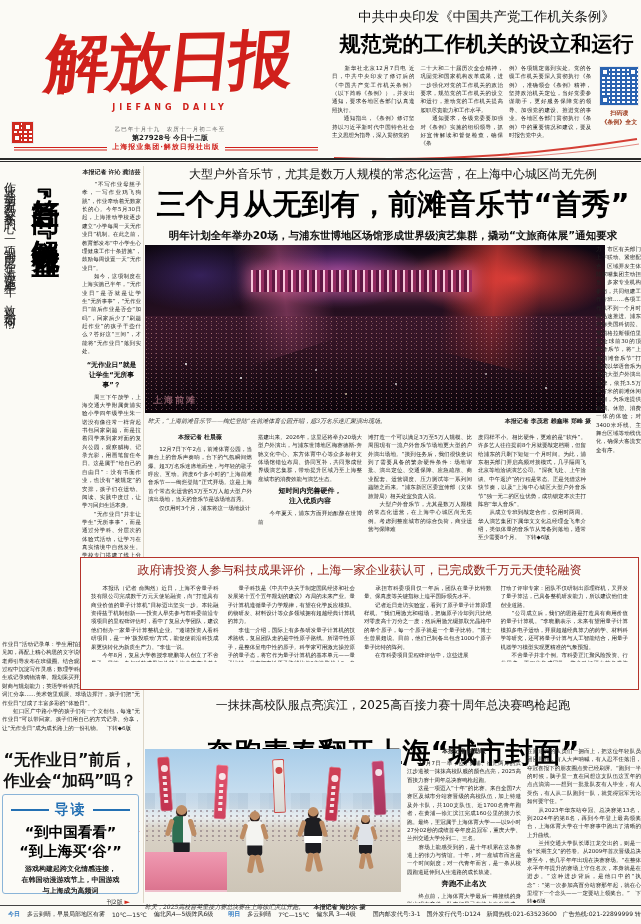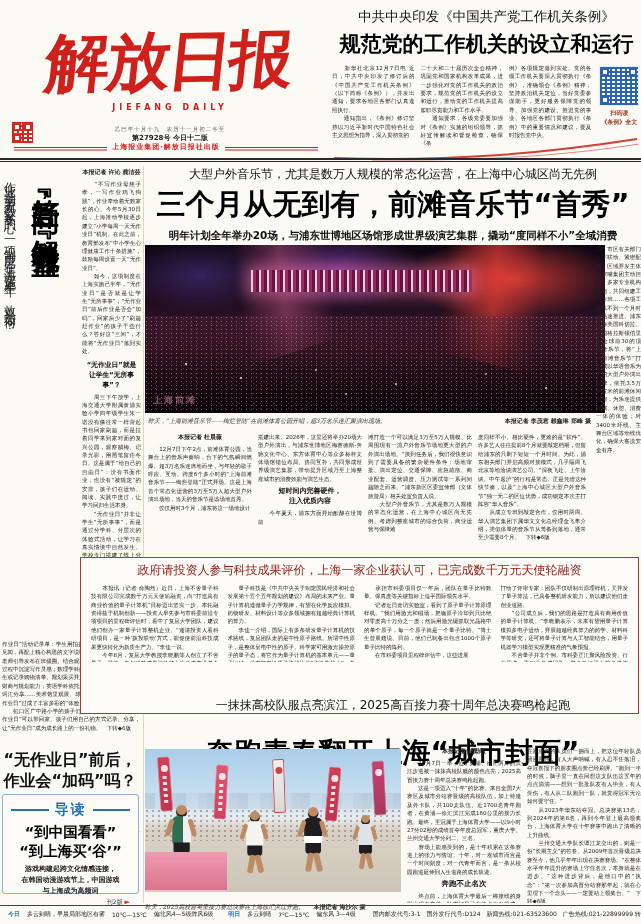--- a/index.html
+++ b/index.html
@@ -196,21 +196,21 @@
       <div style="text-align:right;padding-right:8px;font-size:6px;color:#333">
         <span>刊2版</span>
         <span class="arrow">►</span>
       </div>
     </div>
   </div>
 
   <div class="abs" style="left:145px;top:166px;width:496px;height:388px">
     <div class="kicker c" style="font-size:12px">大型户外音乐节，尤其是数万人规模的常态化运营，在上海中心城区尚无先例</div>
     <div class="hl c" style="font-size:29px;margin-top:2px">三个月从无到有，前滩音乐节“首秀”</div>
-    <div class="subhead" style="font-size:10.5px;margin-top:4px">明年计划全年举办20场，与浦东世博地区场馆形成世界级演艺集群，撬动“度同样不小”全域消费</div>
+    <div class="subhead" style="font-size:10.5px;margin-top:4px">明年计划全年举办20场，与浦东世博地区场馆形成世界级演艺集群，撬动“文旅商体展”通知要求</div>
 
     <div class="abs fphoto" style="left:0;top:79px;width:460px;height:168px">
       <div class="fp-beam" style="left:14%;top:-12%;width:34%;height:75%;transform:rotate(-18deg);
            background:linear-gradient(100deg,transparent 22%,rgba(255,115,175,.35) 48%,transparent 75%)"></div>
       <div class="fp-beam" style="right:4%;top:-15%;width:40%;height:85%;transform:rotate(14deg);
            background:linear-gradient(80deg,transparent 25%,rgba(255,70,60,.5) 50%,transparent 72%)"></div>
       <div class="fp-screen"></div>
       <div class="fp-crowd"></div>
       <div class="fp-dots"></div>
       <div class="fp-wm">上海前滩</div>
@@ -233,21 +233,21 @@
       <div class="subhead pre" style="font-size:7px;margin:3px 0">短时间内完善硬件，
 注入优质内容</div>
       <div class="bt">　　今年夏天，浦东方面开始酝酿在世博前</div>
     </div>
     <div class="abs bt" style="left:223px;top:267px;width:104px;height:120px">滩打造一个可以满足3万至5万人规模、比周围现有一流户外音乐节场地更大型的户外演出场地。“接到任务后，我们很快意识到了需要具备的繁杂硬件条件：场地审批、演出定位、交通保障、应急疏散、商业配套、运营调度、压力测试等一系列问题随之而来。”浦东新区区委宣传部（文体旅游局）相关处室负责人说。
 　　大型户外音乐节，尤其是数万人规模的常态化运营，在上海中心城区尚无先例。考虑到整座城市的综合负荷，商业运营与保障难</div>
     <div class="abs bt" style="left:333px;top:267px;width:108px;height:120px">度同样不小。相比硬件，更难的是“软件”。许多艺人往往提前8个月就要敲定档期，但留给浦东的只剩下短短一个月时间。为此，浦东相关部门开启高频对接模式，几乎隔周飞北京等地洽谈演艺公司。“深夜飞赴、上午洽谈、中午返沪”的行程是常态。正是凭借这种快节奏，以及“上海中心城区大型户外音乐节”独一无二的区位优势，成功锁定本次主打阵容“华人音乐”。
 　　从成立专班到敲定合作，仅用时两周。华人演艺集团下属华文文化总经理金飞隼介绍，类似体量的音乐节从筹备到落地，通常至少需要8个月。　下转◆6版</div>
   </div>
 
-  <div class="abs redbox" style="left:80px;top:557px;width:559px;height:157px;padding:4px 10px">
+  <div class="abs redbox" style="left:80px;top:557px;width:559px;height:133px;padding:4px 10px">
     <div class="kicker c" style="font-size:12px;color:#8e1a12">政府请投资人参与科技成果评价，上海一家企业获认可，已完成数千万元天使轮融资</div>
     <div style="display:flex;gap:9px;margin-top:5px;height:78px">
       <div class="bt" style="flex:1">　　本报讯（记者 俞陶然）近日，上海不舍量子科技有限公司完成数千万元天使轮融资，向“打造具有商业价值的量子计算机”目标迈出坚实一步。本轮融资得益于机制创新——投资人早先参与市科委前沿专项项目的里程碑评估时，看中了复旦大学团队，建议他们创办一家量子计算整机企业。“邀请投资人看科研项目，是一种‘拨投联动’方式，能促使前沿科技成果更快转化为新质生产力。”李佳一说。
 　　今年8月，复旦大学教授李晓鹏等人创立了不舍量子。目前，参与科技成果评价的上海未来产业基金正在推进尽调工作，也拟投资该企业。</div>
       <div class="bt" style="flex:1">　　量子科技是《中共中央关于制定国民经济和社会发展第十五个五年规划的建议》布局的未来产业。量子计算机遵循量子力学规律，有望在化学反应模拟、药物研发、材料设计等众多领域拥有超越经典计算机的算力。
 　　李佳一介绍，国际上有多条研发量子计算机的技术路线，复旦团队走的是中性原子路线。所谓中性原子，是整体呈电中性的原子。科学家可用激光操控原子的量子态，将它作为量子计算机的基本单元——量子比特。业内把中性原子路线比作“六边形战士”，意思是它在操控性、保真度、可扩展性等指标上没有明显短板。</div>
       <div class="bt" style="flex:1">　　承担市科委项目仅一年后，团队在量子比特数量、保真度等关键指标上追平国际领先水平。
 　　记者近日走访实验室，看到了原子量子计算原理样机。“我们用激光和磁场，把铷原子冷却到只比绝对零度高十万分之一度；然后用激光镊抓取光晶格中的单个原子，每一个原子就是一个量子比特。”博士生曾展翅说。目前，他们已制备出包含1000个原子量子比特的阵列。
 　　在市科委项目里程碑评估中，这些进展</div>
       <div class="bt" style="flex:1">打动了评审专家：团队不仅研制出原理样机，又开发了量子算法，已具备整机研发能力，所以建议他们走创业道路。

